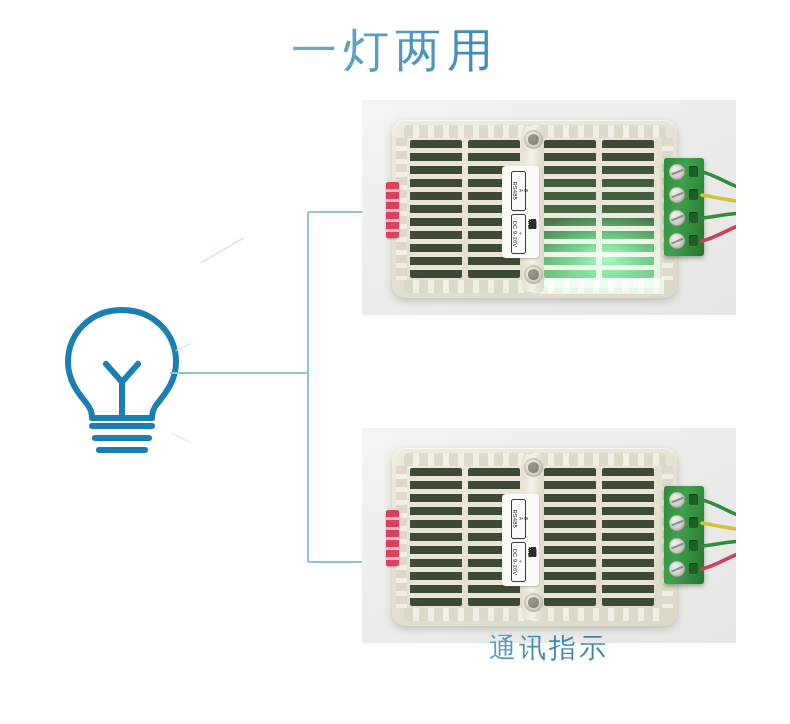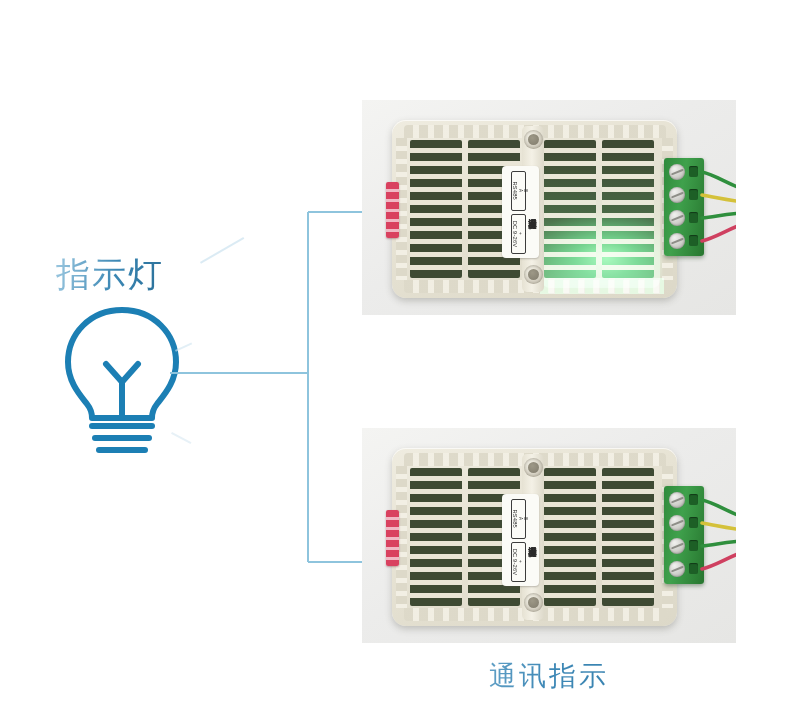--- a/index.html
+++ b/index.html
@@ -295,29 +295,29 @@
     line-height: 36px;
     letter-spacing: 3px;
     color: #3f8cba;
     background: linear-gradient(100deg,#a8cfe4 0%,#3e88b6 50%,#2f7aa6 100%);
     -webkit-background-clip: text;
     background-clip: text;
     -webkit-text-fill-color: transparent;
     white-space: nowrap;
   }
   .caption-top    { left: 362px; top: 330px; }
-  .caption-bottom { left: 362px; top: 658px; }
+  .caption-bottom { left: 362px; top: 630px; }
 </style>
 </head>
 <body>
 
 <div id="root">
 
-
-  <div class="indicator-label">指示灯</div>
+  <div class="page-title">一灯两用</div>
+
 
   <div class="bulb-icon">
     <svg width="140" height="162" viewBox="0 0 140 162" xmlns="http://www.w3.org/2000/svg">
       <g fill="none" stroke="#1c7fb4" stroke-width="6" stroke-linecap="round" stroke-linejoin="round">
         <path d="M70 8 C 38 8, 16 32, 16 60 C 16 80, 28 93, 35 102 C 39 107, 40 111, 40 116
                  L 100 116 C 100 111, 101 107, 105 102 C 112 93, 124 80, 124 60
                  C 124 32, 102 8, 70 8 Z"></path>
         <path d="M70 116 L 70 80"></path>
         <path d="M70 80 L 54 62"></path>
         <path d="M70 80 L 86 62"></path>

